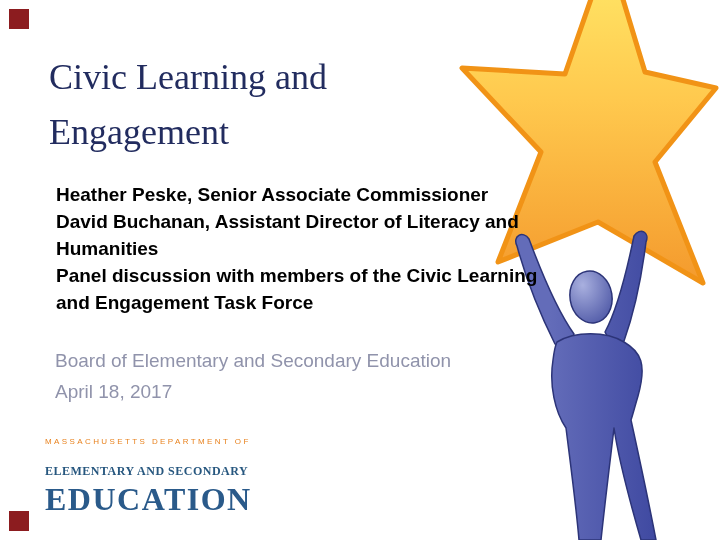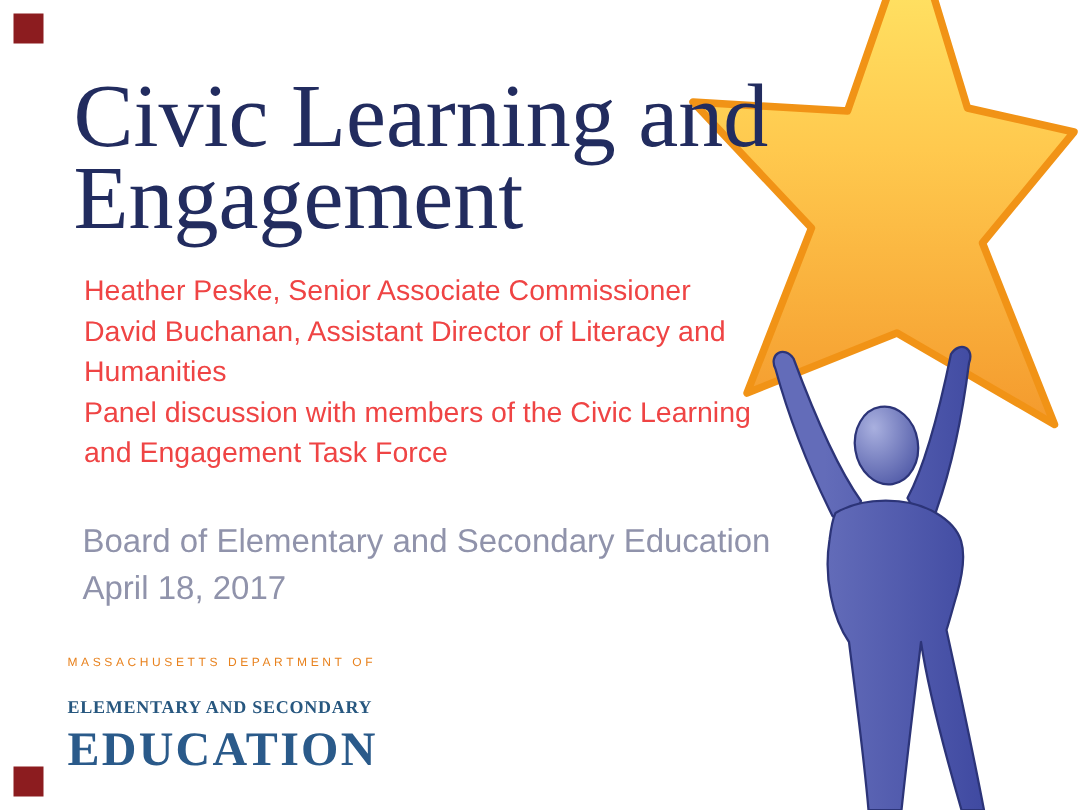--- a/index.html
+++ b/index.html
@@ -20,44 +20,45 @@
   .corner-bl{left:9px;top:511px;}
   .art{
     position:absolute;left:0;top:0;width:720px;height:540px;
     pointer-events:none;
   }
   .title{
     position:absolute;left:49px;top:50px;
     margin:0;
     font-family:"Liberation Serif", serif;
     font-weight:normal;
-    font-size:60px;
+    font-size:36px;
     line-height:55px;
     color:#222c5f;
     letter-spacing:0;
   }
   .tline{display:block;white-space:nowrap;}
   .body{
     position:absolute;left:56px;top:181px;width:480px;
   }
   .bp{margin:0;padding:0;}
   .bl{
     display:block;
     white-space:nowrap;
     font-size:19px;
     line-height:27px;
-    color:#ef4444;
+    color:#000000;
+    font-weight:bold;
   }
   .bl:empty{display:none;}
   .meta{
     position:absolute;left:55px;top:345px;
   }
   .ml{
     white-space:nowrap;
-    font-size:22px;
+    font-size:19px;
     line-height:31px;
     color:#9093ab;
   }
   .logo{
     position:absolute;left:45px;top:437px;width:230px;
   }
   .logo-l1{
     font-size:8px;font-weight:normal;
     letter-spacing:2.4px;
     color:#e8821e;

